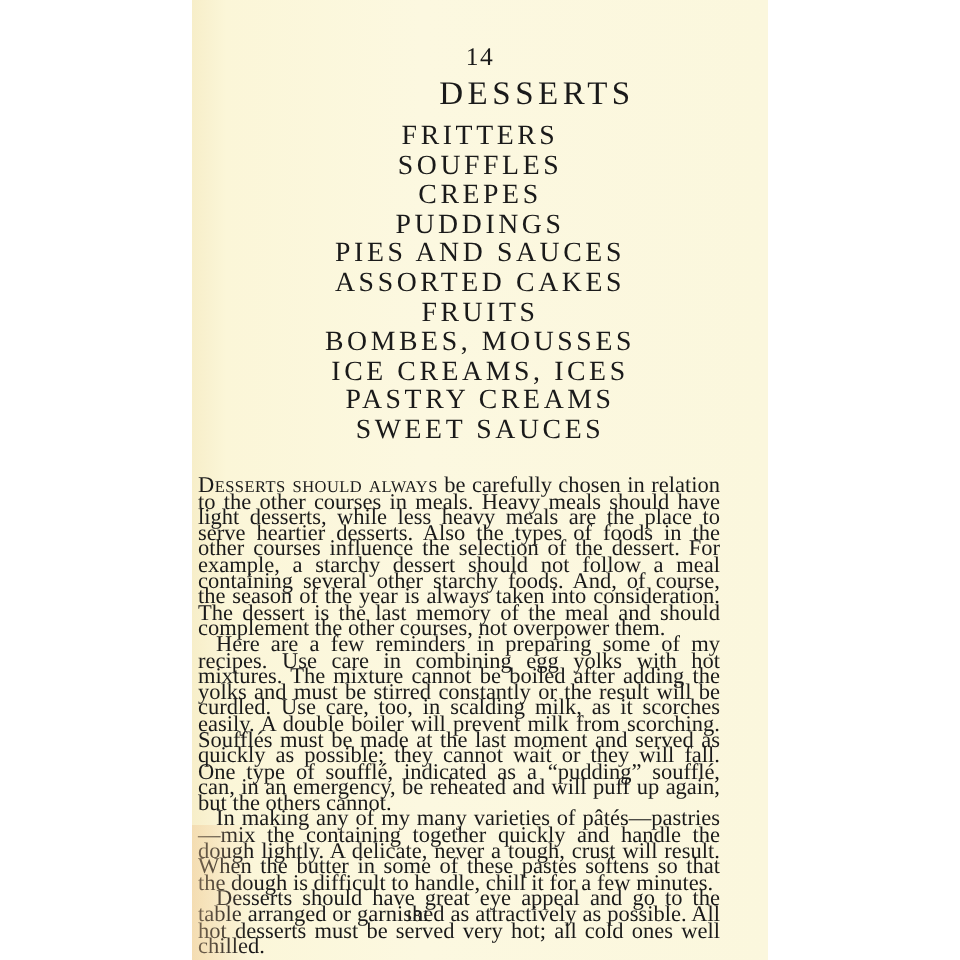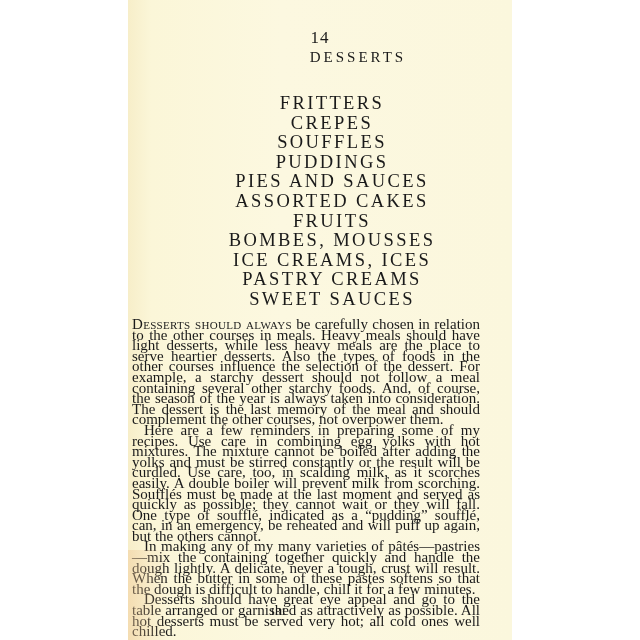--- a/index.html
+++ b/index.html
@@ -37,29 +37,29 @@
       text-align: center;
       font-size: 17px;
       letter-spacing: 1px;
     }
     .chapter-title {
       position: absolute;
       top: 49px;
       left: 0;
       width: 460px;
       text-align: center;
-      font-size: 15px;
+      font-size: 22px;
       letter-spacing: 3px;
     }
     .contents {
       position: absolute;
       top: 82px;
       left: 0;
       width: 384px;
-      margin: 12px;
+      margin: 0;
       padding: 0;
       list-style: none;
       text-align: center;
     }
     .contents li {
       font-size: 18.5px;
       line-height: 19.6px;
       letter-spacing: 2.4px;
     }
     .body-text {
@@ -95,22 +95,22 @@
   </style>
 </head>
 <body>
 
 <div class="page">
   <div class="chapter-number">14</div>
   <div class="chapter-title">DESSERTS</div>
 
   <ul class="contents">
     <li>FRITTERS</li>
+    <li>SOUFFLES</li>
     <li>CREPES</li>
-    <li>SOUFFLES</li>
     <li>PUDDINGS</li>
     <li>PIES AND SAUCES</li>
     <li>ASSORTED CAKES</li>
     <li>FRUITS</li>
     <li>BOMBES, MOUSSES</li>
     <li>ICE CREAMS, ICES</li>
     <li>PASTRY CREAMS</li>
     <li>SWEET SAUCES</li>
   </ul>
 

